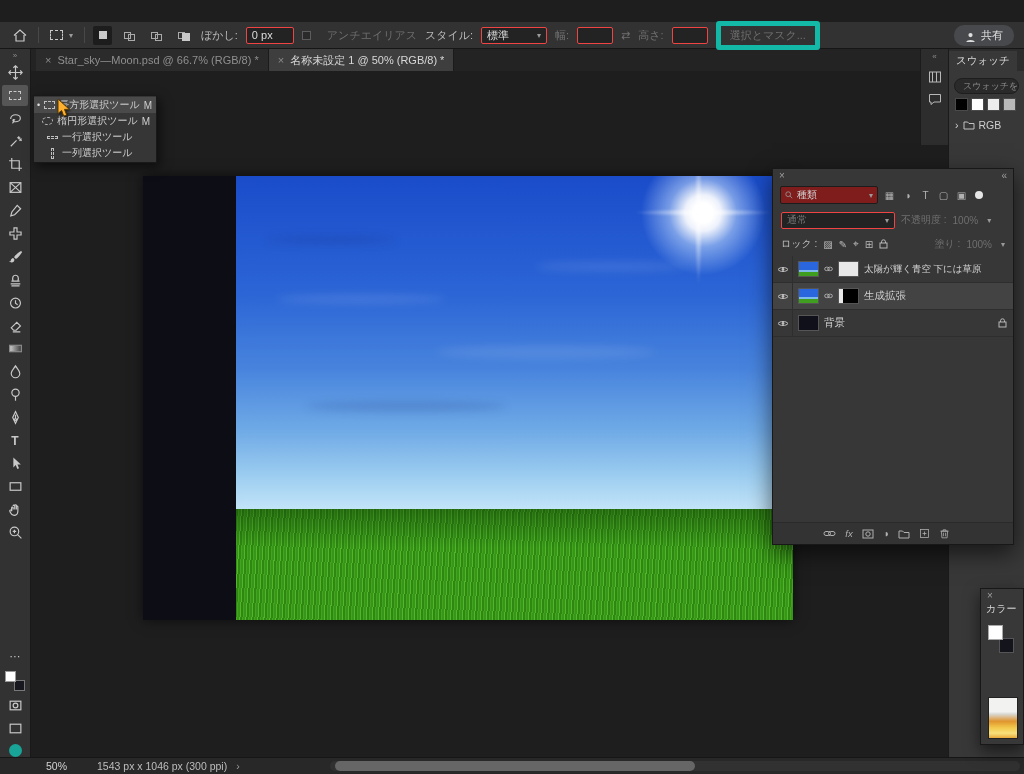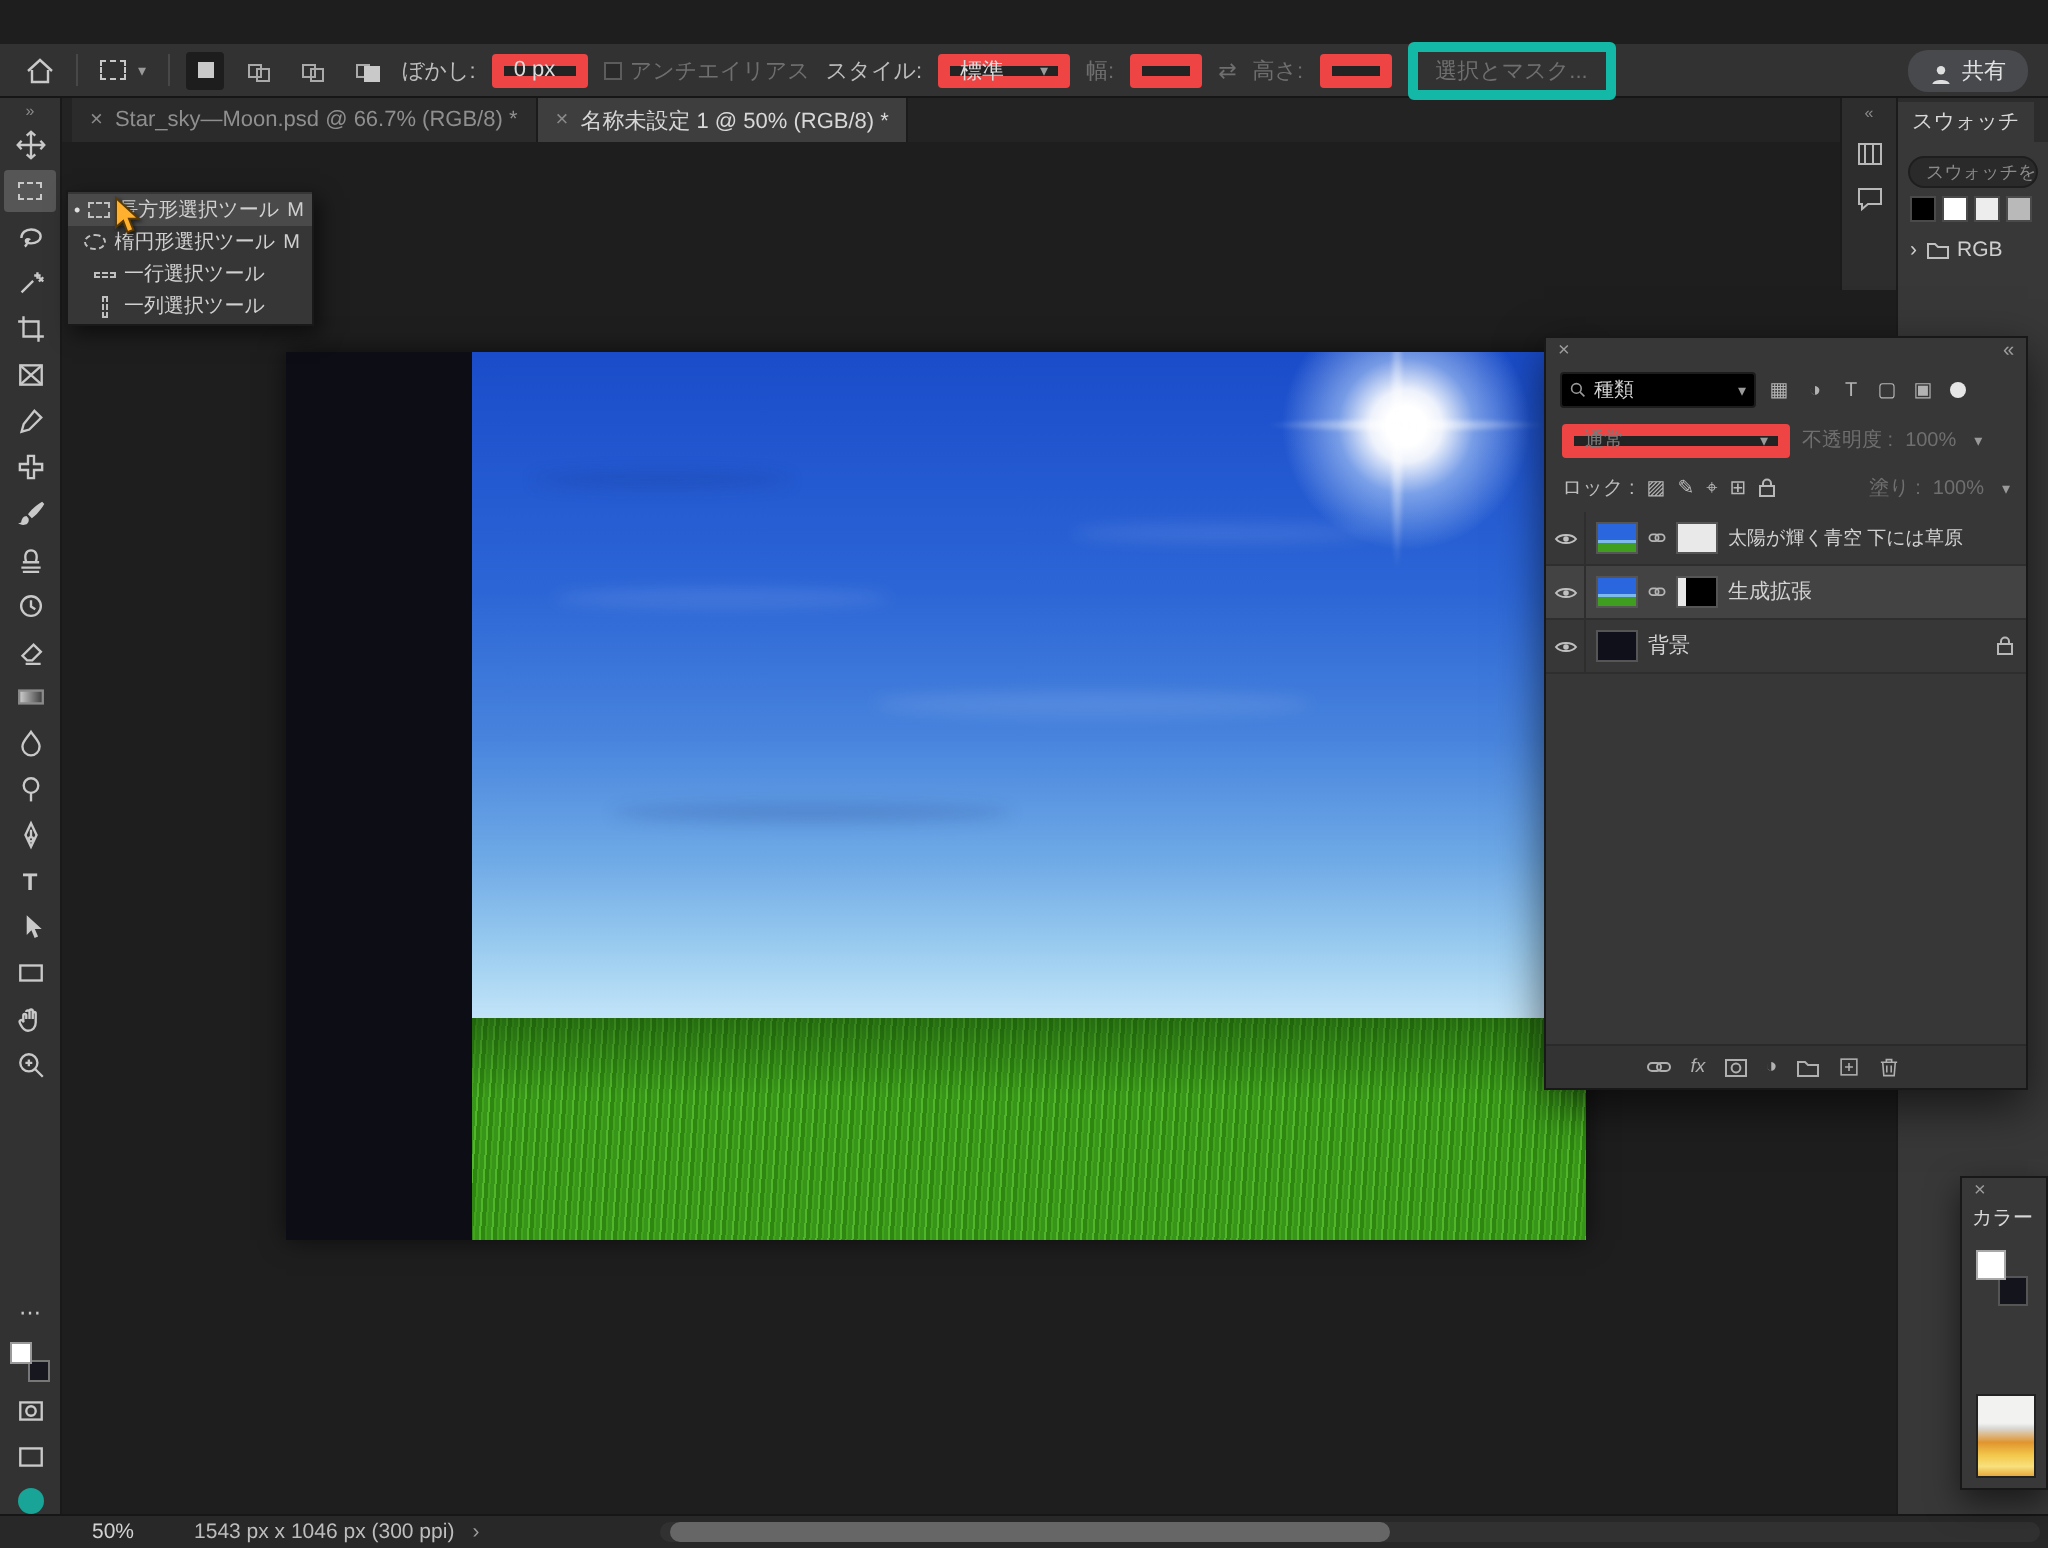--- a/index.html
+++ b/index.html
@@ -10,29 +10,29 @@
   svg{display:block}
   
   #titlebar{position:absolute;left:0;top:0;width:1024px;height:22px;background:#222222;display:flex;align-items:center;justify-content:center;color:#9d9d9d;font-size:12px}
   
   #optionsbar{position:absolute;left:0;top:22px;width:1024px;height:27px;background:#323232;border-bottom:1px solid #161616;display:flex;align-items:center;gap:8px;padding:0 10px;z-index:5}
   .sep{width:1px;height:16px;background:#484848}
   .ob-btn{display:flex;align-items:center;gap:3px;padding:2px 3px;border-radius:2px}
   .ob-label{color:#bdbdbd}
   .dim{color:#6f6f6f}
   .caret{font-size:8px;color:#9a9a9a;margin-left:3px}
-  .field{background:#232323;border:6px solid #ef4444;border-radius:2px;height:17px;display:flex;align-items:center;padding:0 5px;color:#dcdcdc}
+  .field{background:#232323;border:1px solid #ef4444;border-radius:2px;height:17px;display:flex;align-items:center;padding:0 5px;color:#dcdcdc}
   .field.dimf{color:#7a7a7a}
   .dash-rect{width:13px;height:10px;border:1px dashed #c9c9c9}
   .mode-btn{width:19px;height:19px;display:flex;align-items:center;justify-content:center;border-radius:2px;position:relative}
   .mode-btn.active{background:#1d1d1d}
   .sq-f{width:8px;height:8px;background:#c9c9c9}
   .sq-o{width:7px;height:7px;border:1px solid #aaaaaa;display:inline-block}
   .off2{margin-left:-3px;margin-top:4px}
-  .ob-check{display:flex;align-items:center;gap:4px}
+  .ob-check{display:flex;align-items:center;gap:16px}
   .cb{width:9px;height:9px;border:1px solid #5c5c5c;background:#2a2a2a;display:inline-block}
   .btn-outline{border:5px solid #14b8a6;border-radius:3px;padding:2px 9px}
   .share-btn{display:flex;align-items:flex-end;gap:5px;background:#47494d;border-radius:10px;padding:3px 11px;color:#e2e2e2}
   
   #tabbar{position:absolute;left:31px;top:49px;width:889px;height:22px;background:#232323;display:flex;align-items:stretch;padding-left:5px;z-index:4}
   .tab{display:flex;align-items:center;gap:6px;padding:0 9px;font-size:11px;background:#2b2b2b;color:#8f8f8f;border-right:1px solid #1b1b1b;white-space:nowrap}
   .tab.active{background:#3e3e3e;color:#d8d8d8}
   .tab .x{font-size:11px;color:#8a8a8a}
   
   #toolbar{position:absolute;left:0;top:49px;width:31px;height:708px;background:#323232;border-right:1px solid #191919;display:flex;flex-direction:column;align-items:center;padding-top:2px;z-index:4}
@@ -75,21 +75,21 @@
   .sw-row{display:flex;gap:3px;margin:4px 6px}
   .sw{width:13px;height:13px;border:1px solid #4a4a4a}
   .grp-row{display:flex;align-items:center;gap:4px;margin:8px 6px;color:#cfcfcf;font-size:10.5px}
   
   #layers{position:absolute;left:772px;top:168px;width:242px;height:377px;background:#373737;border:1px solid #181818;box-shadow:0 8px 22px rgba(0,0,0,.6);z-index:40}
   .lp-head{height:13px;display:flex;align-items:center;justify-content:space-between;padding:0 6px;color:#9d9d9d;font-size:10px}
   .lp-tabs{height:19px;background:#2e2e2e;display:flex;align-items:flex-end;position:relative}
   .lp-tabs .ptab.off{background:transparent;color:#979797}
   .lp-menu{position:absolute;right:6px;top:3px;color:#aaa;font-size:11px}
   .lp-filter{height:26px;display:flex;align-items:center;gap:5px;padding:0 7px}
-  .filter-select{width:98px;height:18px;background:#000000;border:1px solid #1c1c1c;border-radius:2px;display:flex;align-items:center;gap:4px;padding:0 4px;color:#d5d5d5;font-size:10px}
+  .filter-select{width:98px;height:18px;background:#7f1d1d;border:1px solid #1c1c1c;border-radius:2px;display:flex;align-items:center;gap:4px;padding:0 4px;color:#d5d5d5;font-size:10px}
   .fic{font-size:10px;color:#b2b2b2;width:13px;text-align:center}
   .fdot{width:8px;height:8px;border-radius:50%;background:#e6e6e6;margin-left:2px}
   .lp-blend,.lp-lock{height:24px;display:flex;align-items:center;gap:6px;padding:0 8px}
   .lbl10{font-size:10px}
   .lockic{font-size:10px;color:#b8b8b8}
   .lrow{height:27px;display:flex;align-items:center;border-bottom:1px solid #2e2e2e;gap:5px;padding-right:6px}
   .lrow.sel{background:#434343}
   .eye{width:20px;display:flex;justify-content:center;border-right:1px solid #2e2e2e;height:27px;align-items:center}
   .thumb{width:21px;height:16px;border:1px solid #555;flex:none}
   .t-sky{background:linear-gradient(180deg,#2a66dd 0 58%,#7db9ea 58% 68%,#3f9e1f 68%)}

